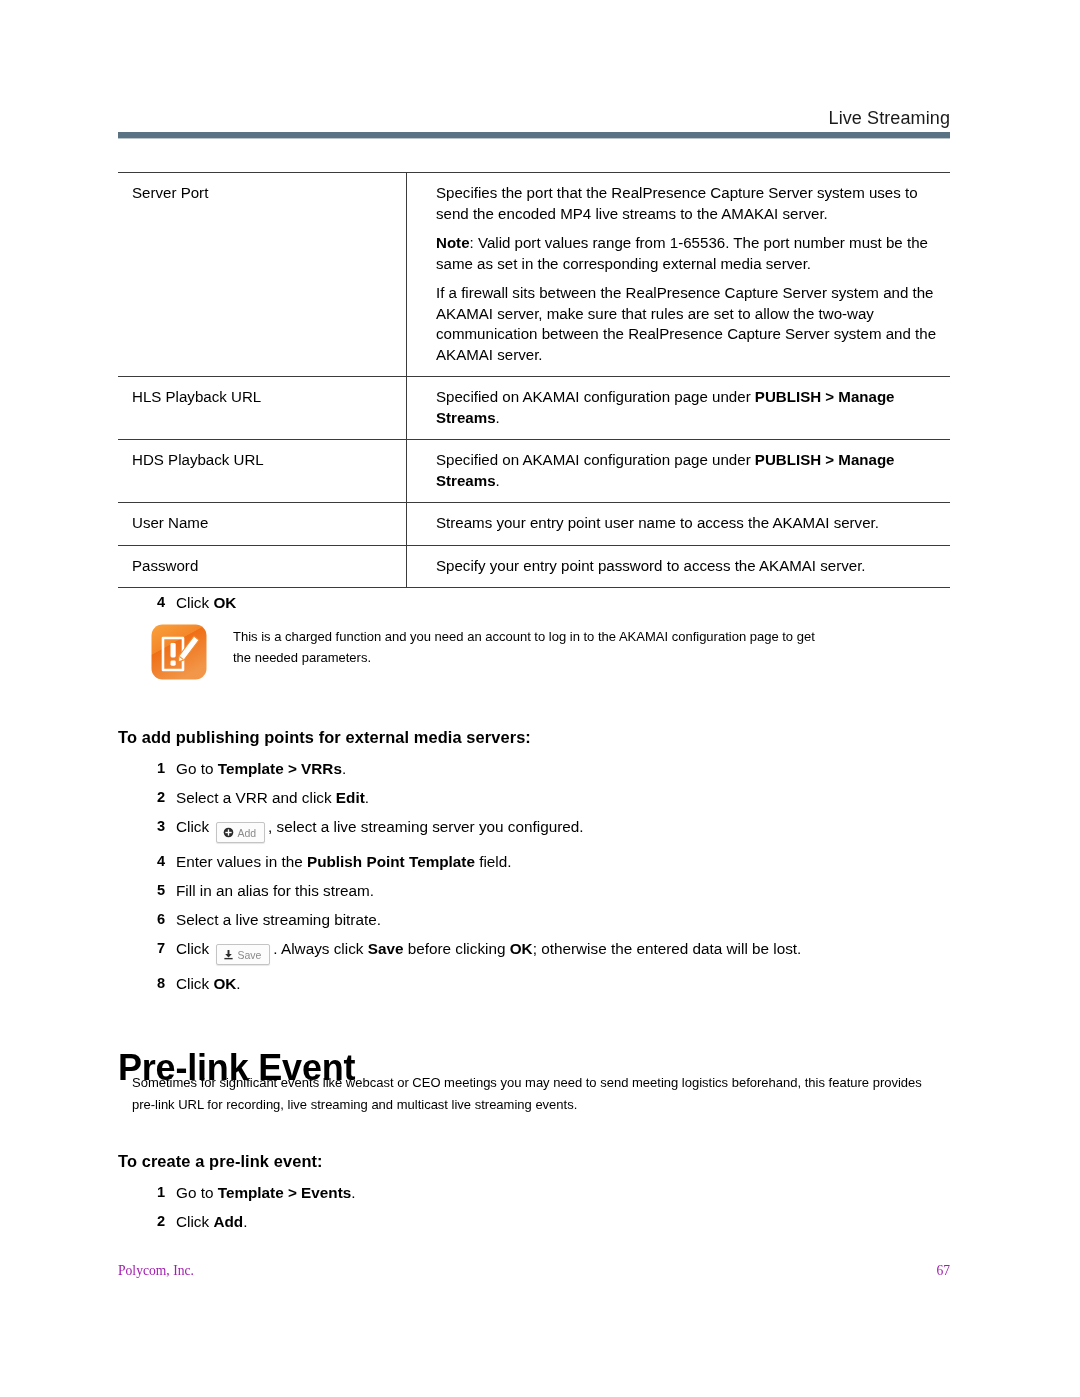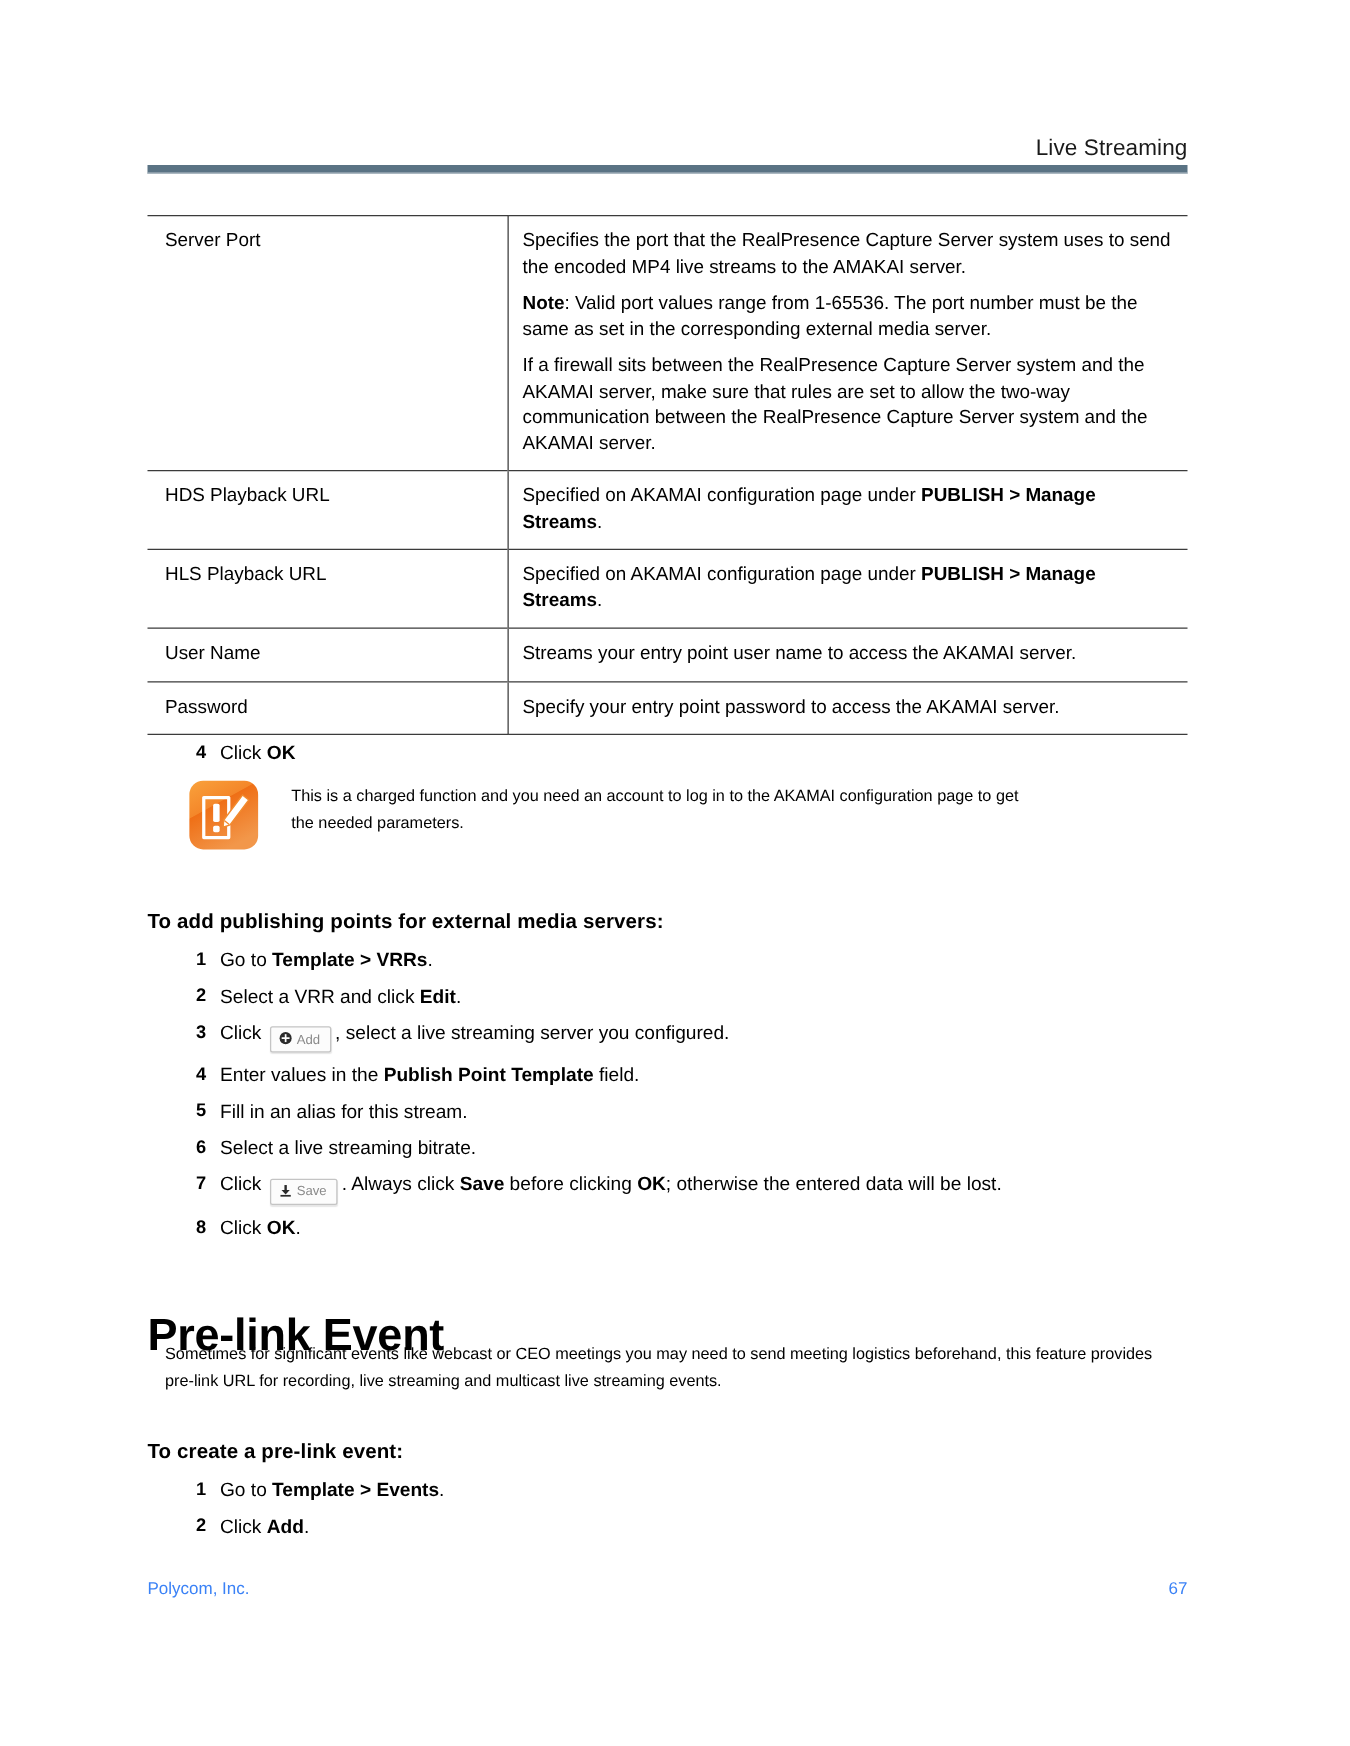--- a/index.html
+++ b/index.html
@@ -64,21 +64,21 @@
   }
   .spec-table tr:last-child td {
     border-bottom: 1.3px solid #3b3b3b;
   }
   .spec-table td.key {
     width: 262px;
     border-right: 1.3px solid #3b3b3b;
     padding-left: 14px;
   }
   .spec-table td.val {
-    padding-left: 11px;
+    padding-left: 29px;
     padding-right: 6px;
   }
   .spec-table p {
     margin: 0 0 9px 0;
   }
   .spec-table p:last-child {
     margin-bottom: 0;
   }
   .b { font-weight: bold; }
 
@@ -164,21 +164,22 @@
     vertical-align: middle;
   }
 
   
   .footer {
     position: absolute;
     left: 118px;
     top: 1263px;
     width: 832px;
     font-size: 13.6px;
-    color: #3b82f6;
+    color: #a21caf;
+    font-family: Liberation Serif, serif;
   }
   .footer .left { float: left; }
   .footer .right { float: right; }
 
   
   #step4-ok   { position: absolute; top: 592px;  left: 0; width: 832px; }
   #note-block { position: absolute; top: 622px;  left: 0; width: 832px; }
   #proc1      { position: absolute; top: 728px;  left: 0; width: 832px; }
   #prelink-h  { position: absolute; top: 1047px; left: 0; width: 832px; }
   #prelink-p  { position: absolute; top: 1058px; left: 0; width: 832px; }
@@ -197,27 +198,27 @@
       <tbody id="table-body">
           <tr>
             <td class="key">Server Port</td>
             <td class="val">
               <p><span>Specifies the port that the RealPresence Capture Server system uses to send the encoded MP4 live streams to the AMAKAI server.</span></p>
               <p><span class="b">Note</span><span>: Valid port values range from 1-65536. The port number must be the same as set in the corresponding external media server.</span></p>
               <p><span>If a firewall sits between the RealPresence Capture Server system and the AKAMAI server, make sure that rules are set to allow the two-way communication between the RealPresence Capture Server system and the AKAMAI server.</span></p>
             </td>
           </tr>
           <tr>
+            <td class="key">HLS Playback URL</td>
+            <td class="val">
+              <p><span>Specified on AKAMAI configuration page under </span><span class="b">PUBLISH &gt; Manage Streams</span><span>.</span></p>
+            </td>
+          </tr>
+          <tr>
             <td class="key">HDS Playback URL</td>
-            <td class="val">
-              <p><span>Specified on AKAMAI configuration page under </span><span class="b">PUBLISH &gt; Manage Streams</span><span>.</span></p>
-            </td>
-          </tr>
-          <tr>
-            <td class="key">HLS Playback URL</td>
             <td class="val">
               <p><span>Specified on AKAMAI configuration page under </span><span class="b">PUBLISH &gt; Manage Streams</span><span>.</span></p>
             </td>
           </tr>
           <tr>
             <td class="key">User Name</td>
             <td class="val">
               <p><span>Streams your entry point user name to access the AKAMAI server.</span></p>
             </td>
           </tr>

